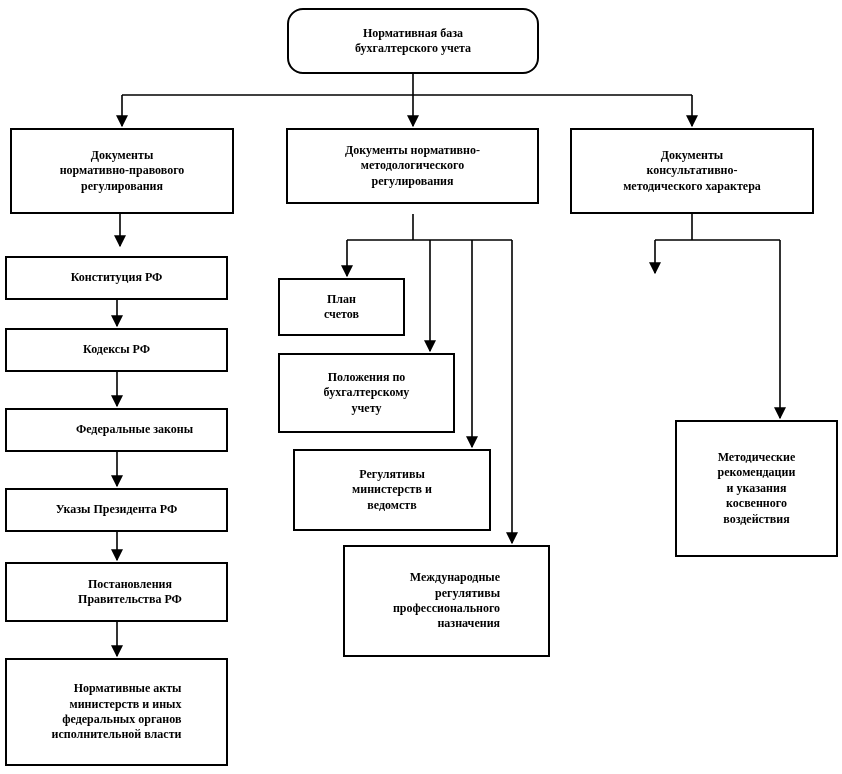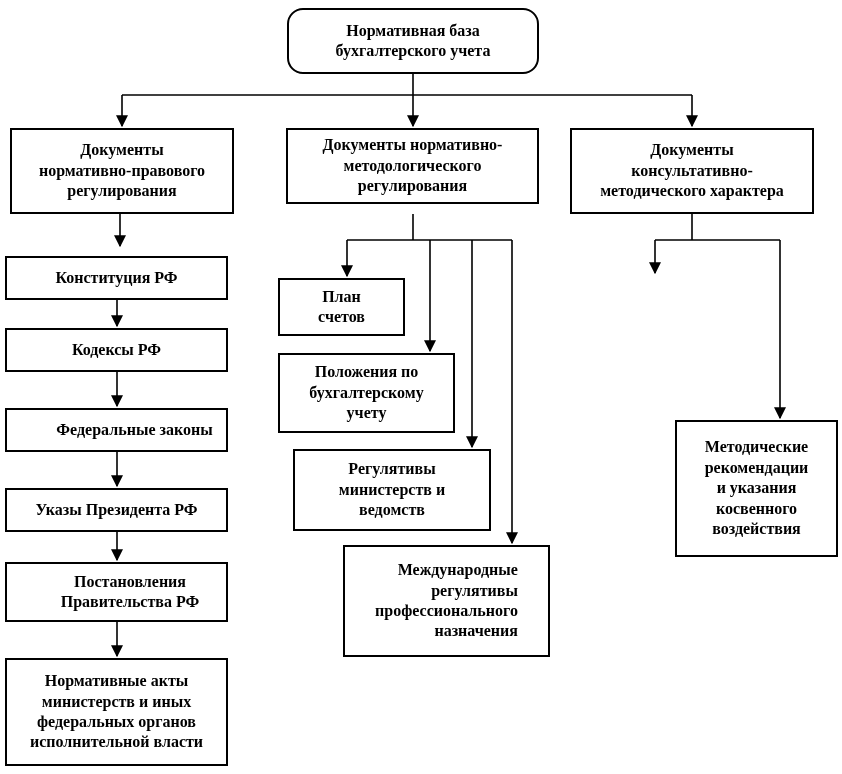--- a/index.html
+++ b/index.html
@@ -22,21 +22,21 @@
   .box {
     position: absolute;
     box-sizing: border-box;
     border: 2px solid #000000;
     background: #ffffff;
     display: flex;
     align-items: center;
     justify-content: center;
     text-align: center;
     padding: 2px 6px;
-    font-size: 16px;
+    font-size: 12px;
     line-height: 1.28;
   }
   .box span { white-space: pre-line; display: block; }
   .rounded { border-radius: 16px; }
 </style>
 </head>
 <body>
 
 <div class="canvas">
 
@@ -105,21 +105,21 @@
   <div class="box" style="left:5px; top:408px; width:223px; height:44px;padding-left:42px;">
     <span>Федеральные законы</span>
   </div>
   <div class="box" style="left:5px; top:488px; width:223px; height:44px;">
     <span>Указы Президента РФ</span>
   </div>
   <div class="box" style="left:5px; top:562px; width:223px; height:60px;padding-left:33px;">
     <span>Постановления
 Правительства РФ</span>
   </div>
-  <div class="box" style="left:5px; top:658px; width:223px; height:108px;">
+  <div class="box" style="left:5px; top:658px; width:223px; height:108px;text-align:right;">
     <span>Нормативные акты
 министерств и иных
 федеральных органов
 исполнительной власти</span>
   </div>
 
   <div class="box" style="left:278px; top:278px; width:127px; height:58px;">
     <span>План
 счетов</span>
   </div>

